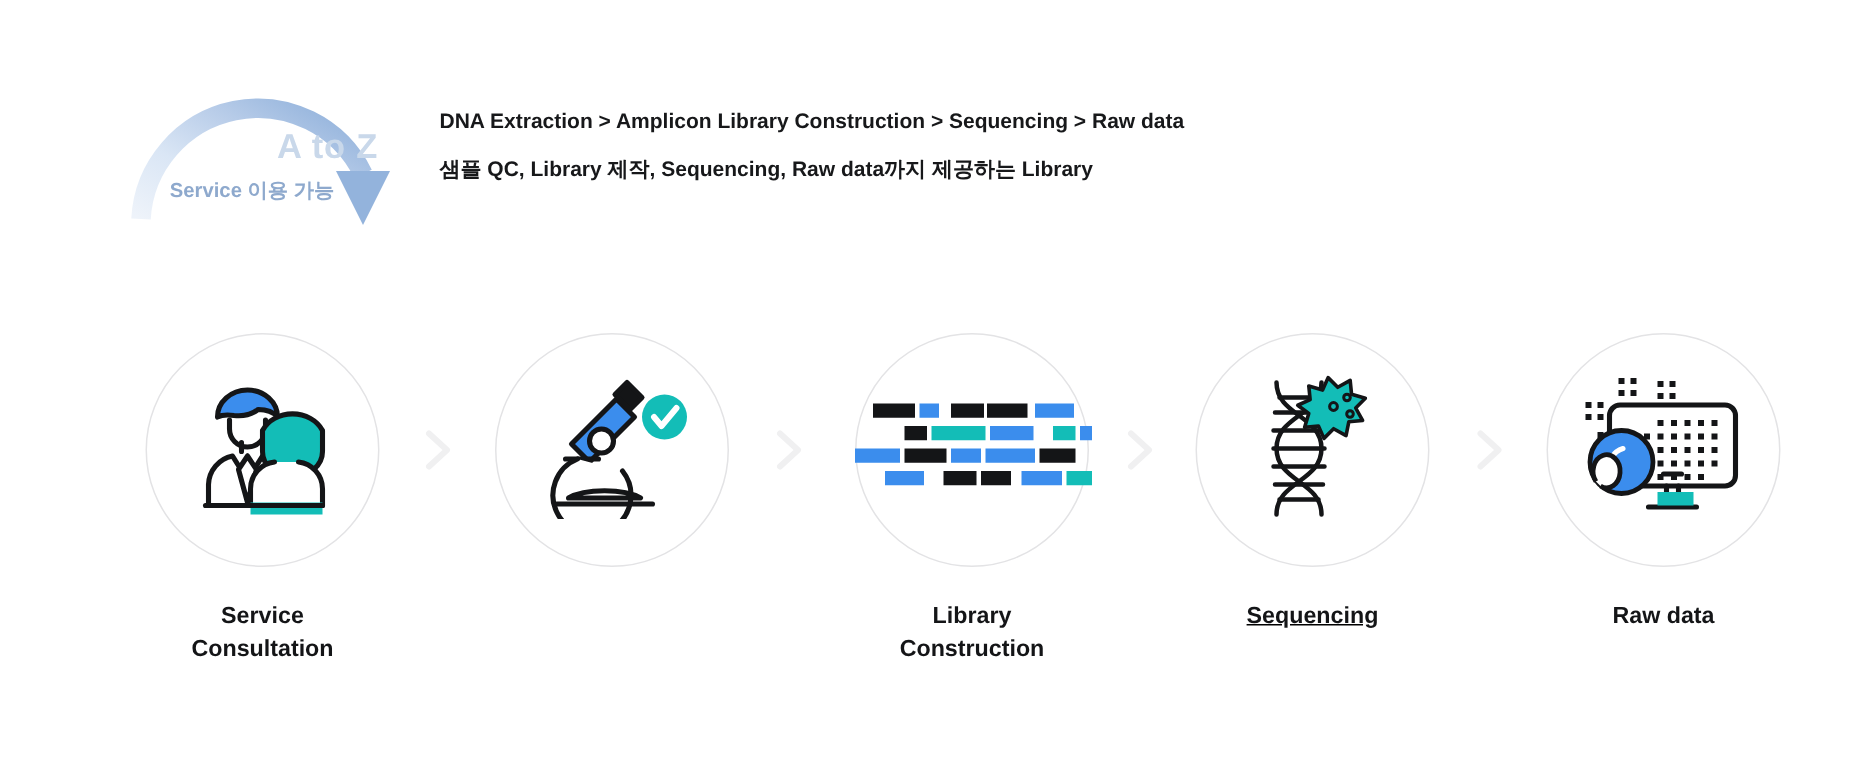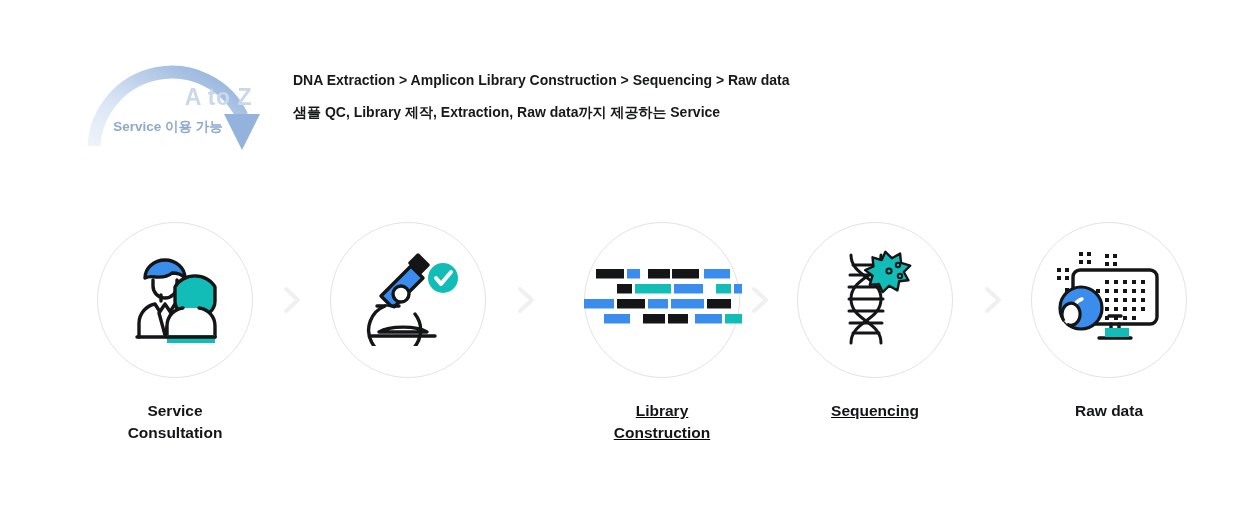--- a/index.html
+++ b/index.html
@@ -128,21 +128,21 @@
     </defs>
     <path d="M 10 112 A 78 78 0 0 1 158 82" fill="none" stroke="url(#arcgrad)" stroke-width="13" stroke-linecap="butt"></path>
     <path d="M 140 80 L 176 80 L 158 116 Z" fill="#93b3dc"></path>
   </svg>
   <div id="atoz-title">A to Z</div>
   <div id="atoz-sub">Service 이용 가능</div>
 </div>
 
 <div id="header-text">
   <div class="hline">DNA Extraction &gt; Amplicon Library Construction &gt; Sequencing &gt; Raw data</div>
-  <div class="hline">샘플 QC, Library 제작, Extraction, Raw data까지 제공하는 Service</div>
+  <div class="hline">샘플 QC, Library 제작, Sequencing, Raw data까지 제공하는 Library</div>
 </div>
 
 <div id="steps">
     <div class="step" style="left: 155px;">
       <div class="circle">
         <span><svg width="104" height="94" viewBox="0 0 104 94" xmlns="http://www.w3.org/2000/svg">
       <g fill="none" stroke="#141517" stroke-width="3.4" stroke-linecap="round" stroke-linejoin="round">
         <path d="M22 30 a20 20 0 0 1 40 0 a20 20 0 0 1-40 0" fill="#fff" stroke="none"></path>
         <path d="M30 29 v6 a12 12 0 0 0 24 0 v-6" fill="#fff"></path>
         <path d="M22 27 a20 18 0 0 1 40 0 q-4 -5 -13 -5 q-6 5 -16 4 q-7 -1 -11 1 z" fill="#3b8ded" stroke="#141517"></path>
@@ -169,21 +169,21 @@
         <path d="M22 56 h22"></path>
         <path d="M30 56 a26 26 0 1 0 30 8" fill="#fff"></path>
         <path d="M24 82 a28 10 0 0 1 48 0 z" fill="#fff"></path>
         <path d="M16 86 h64"></path>
       </g>
       <circle cx="88" cy="28" r="15" fill="#13bdb7"></circle>
       <path d="M81 28 l5 6 l10 -12" fill="none" stroke="#fff" stroke-width="4" stroke-linecap="round" stroke-linejoin="round"></path>
     </svg></span>
       </div>
     </div>
-    <div class="step" style="left: 642px; text-decoration: underline;">
+    <div class="step" style="left: 628px;">
       <div class="circle">
         <span><svg width="160" height="62" viewBox="0 0 160 62" xmlns="http://www.w3.org/2000/svg">
             <rect x="14" y="2" width="28" height="9.5" fill="#141517"></rect>
             <rect x="45" y="2" width="13" height="9.5" fill="#3b8ded"></rect>
             <rect x="66" y="2" width="22" height="9.5" fill="#141517"></rect>
             <rect x="90" y="2" width="27" height="9.5" fill="#141517"></rect>
             <rect x="122" y="2" width="26" height="9.5" fill="#3b8ded"></rect>
             <rect x="35" y="17" width="15" height="9.5" fill="#141517"></rect>
             <rect x="53" y="17" width="36" height="9.5" fill="#13bdb7"></rect>
             <rect x="92" y="17" width="29" height="9.5" fill="#3b8ded"></rect>

